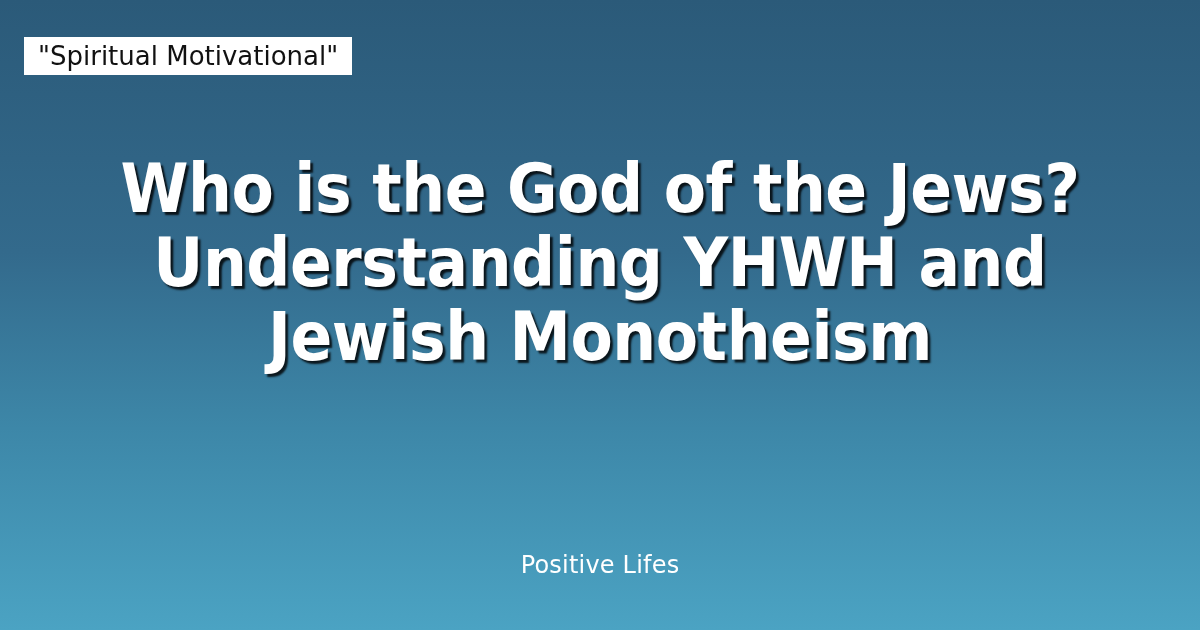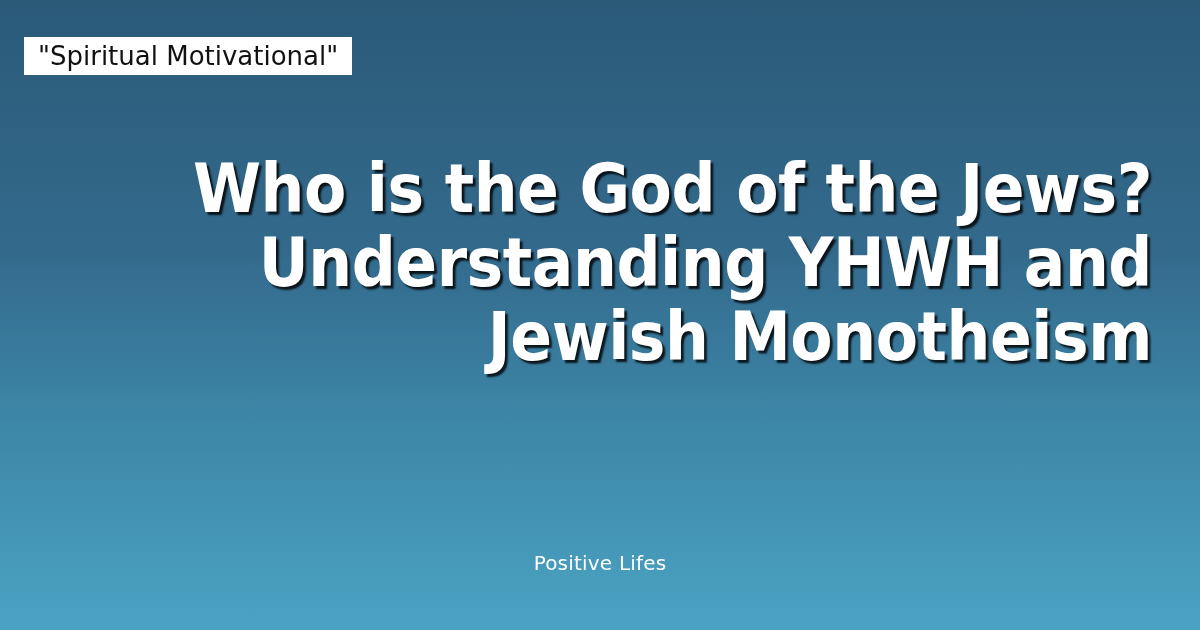--- a/index.html
+++ b/index.html
@@ -43,21 +43,21 @@
     white-space: nowrap;
     letter-spacing: 0px;
   }
 
   
   .headline-block {
     position: absolute;
     left: 0;
     top: 152px;
     width: 1200px;
-    text-align: right;
+    text-align: center;
   }
 
   .headline {
     font-family: "DejaVu Sans", sans-serif;
     font-size: 67px;
     font-weight: 700;
     color: #ffffff;
     line-height: 74px;
     letter-spacing: -0.5px;
     text-shadow: 3px 3px 2px rgba(0, 0, 0, 0.82);
@@ -70,21 +70,21 @@
   .brand-footer {
     position: absolute;
     left: 0;
     top: 551px;
     width: 1200px;
     text-align: center;
   }
 
   .brand-name {
     font-family: "DejaVu Sans", sans-serif;
-    font-size: 20px;
+    font-size: 24px;
     font-weight: 400;
     color: #ffffff;
     line-height: 1.2;
     letter-spacing: 0.2px;
     white-space: nowrap;
   }
 </style>
 </head>
 <body>
 

